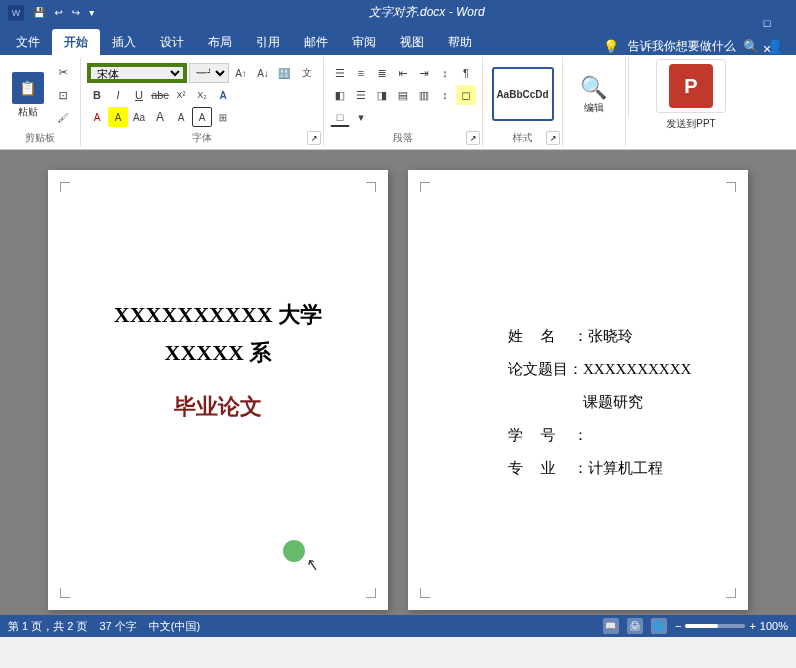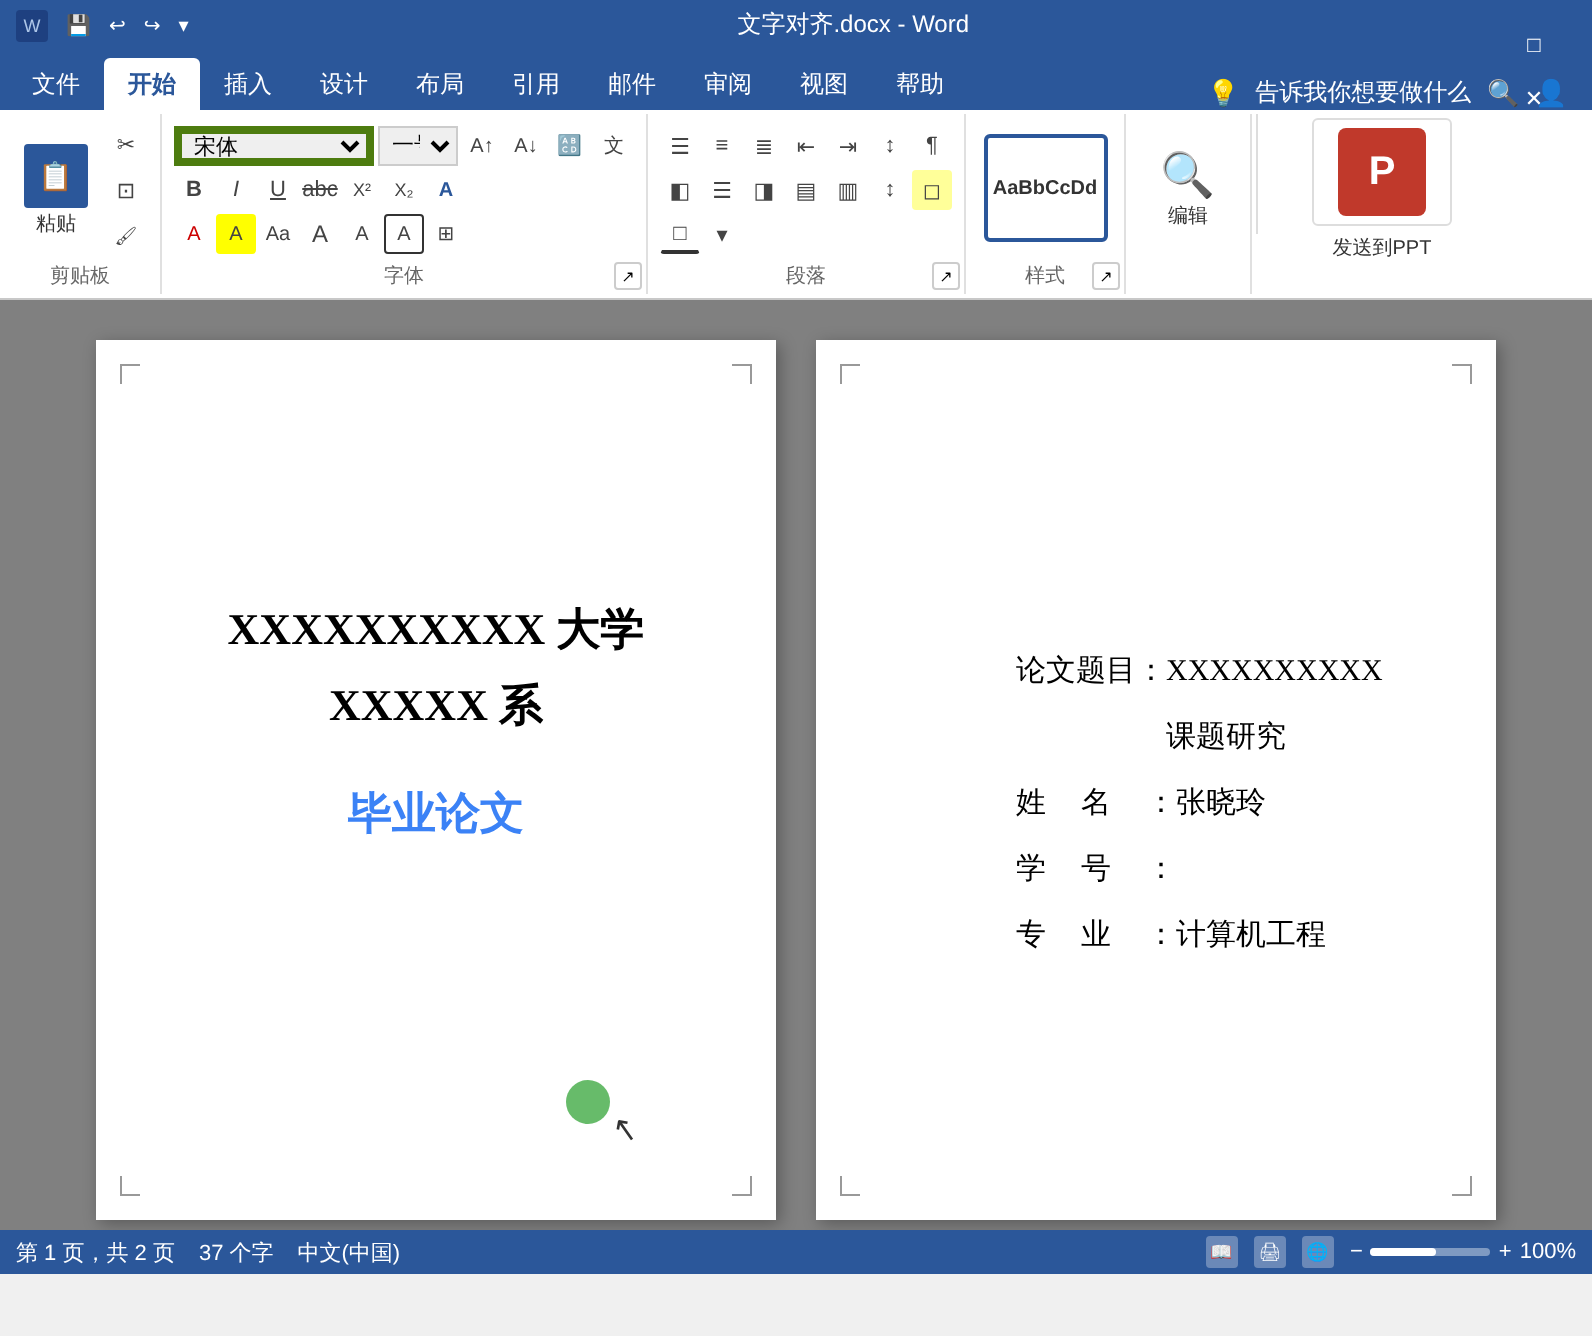--- a/index.html
+++ b/index.html
@@ -10,21 +10,21 @@
       background: #2b579a;
       height: 25px;
       display: flex;
       align-items: center;
       justify-content: space-between;
       padding: 0 8px;
       color: white;
       font-size: 12px;
     }
     .title-bar-left { display: flex; align-items: center; gap: 6px; }
-    .title-bar-center { flex: 1; text-align: center; font-size: 12px; }
+    .title-bar-center { flex: 1; text-align: center; font-size: 12px; font-style: italic; }
     .title-bar-right { display: flex; align-items: flex-start; gap: 4px; flex-direction: column; }
     .title-icon { width: 16px; height: 16px; background: #1e4080; border-radius: 2px; display: flex; align-items: center; justify-content: center; font-size: 9px; color: #adc6e8; }
     .win-btn { width: 22px; height: 22px; display: flex; align-items: center; justify-content: center; font-size: 11px; cursor: pointer; }
     .quick-access { display: flex; align-items: center; gap: 3px; }
     .qa-btn { font-size: 10px; padding: 1px 3px; cursor: pointer; color: white; }
 
     
     .ribbon { background: #2b579a; }
     .ribbon-tabs { display: flex; align-items: flex-end; height: 30px; padding: 0 4px; background: #2b579a; }
     .ribbon-tab {
@@ -155,21 +155,21 @@
       box-shadow: 2px 2px 8px rgba(0,0,0,0.3);
       position: relative;
       padding: 50px 40px;
       flex-shrink: 0;
     }
 
     
     .page-cover { display: flex; flex-direction: column; align-items: center; justify-content: flex-start; padding-top: 80px; }
     .cover-title { font-size: 22px; font-weight: bold; color: #000; text-align: center; margin-bottom: 8px; font-family: SimSun, serif; }
     .cover-sub { font-size: 22px; font-weight: bold; color: #000; text-align: center; margin-bottom: 24px; font-family: SimSun, serif; }
-    .cover-type { font-size: 22px; font-weight: bold; color: #3b82f6; text-align: center; margin-bottom: 30px; font-family: SimSun, serif; }
+    .cover-type { font-size: 22px; font-weight: bold; color: #7f1d1d; text-align: center; margin-bottom: 30px; font-family: SimSun, serif; }
 
     .cursor-dot {
       width: 22px; height: 22px; background: #4caf50; border-radius: 50%;
       position: absolute; left: 235px; top: 370px; opacity: 0.85;
       display: flex; align-items: center; justify-content: center;
     }
 
     
     .page-info { padding-top: 100px; padding-left: 60px; }
     .info-table { font-size: 15px; font-family: SimSun, serif; line-height: 2.2; }
@@ -384,26 +384,26 @@
 
   <div class="page">
     <div style="position:absolute;top:12px;left:12px;width:10px;height:10px;border-left:1px solid #999;border-top:1px solid #999;"></div>
     <div style="position:absolute;top:12px;right:12px;width:10px;height:10px;border-right:1px solid #999;border-top:1px solid #999;"></div>
     <div style="position:absolute;bottom:12px;left:12px;width:10px;height:10px;border-left:1px solid #999;border-bottom:1px solid #999;"></div>
     <div style="position:absolute;bottom:12px;right:12px;width:10px;height:10px;border-right:1px solid #999;border-bottom:1px solid #999;"></div>
 
     <div class="page-info">
       <div class="info-table">
         <div class="info-row">
+          <span class="info-label">姓　名　：</span>
+          <span class="info-value">张晓玲</span>
+        </div>
+        <div class="info-row">
           <span class="info-label">论文题目：</span>
           <span class="info-value">XXXXXXXXXX 课题研究</span>
-        </div>
-        <div class="info-row">
-          <span class="info-label">姓　名　：</span>
-          <span class="info-value">张晓玲</span>
         </div>
         <div class="info-row">
           <span class="info-label">学　号　：</span>
         </div>
         <div class="info-row">
           <span class="info-label">专　业　：</span>
           <span class="info-value">计算机工程</span>
         </div>
       </div>
     </div>

